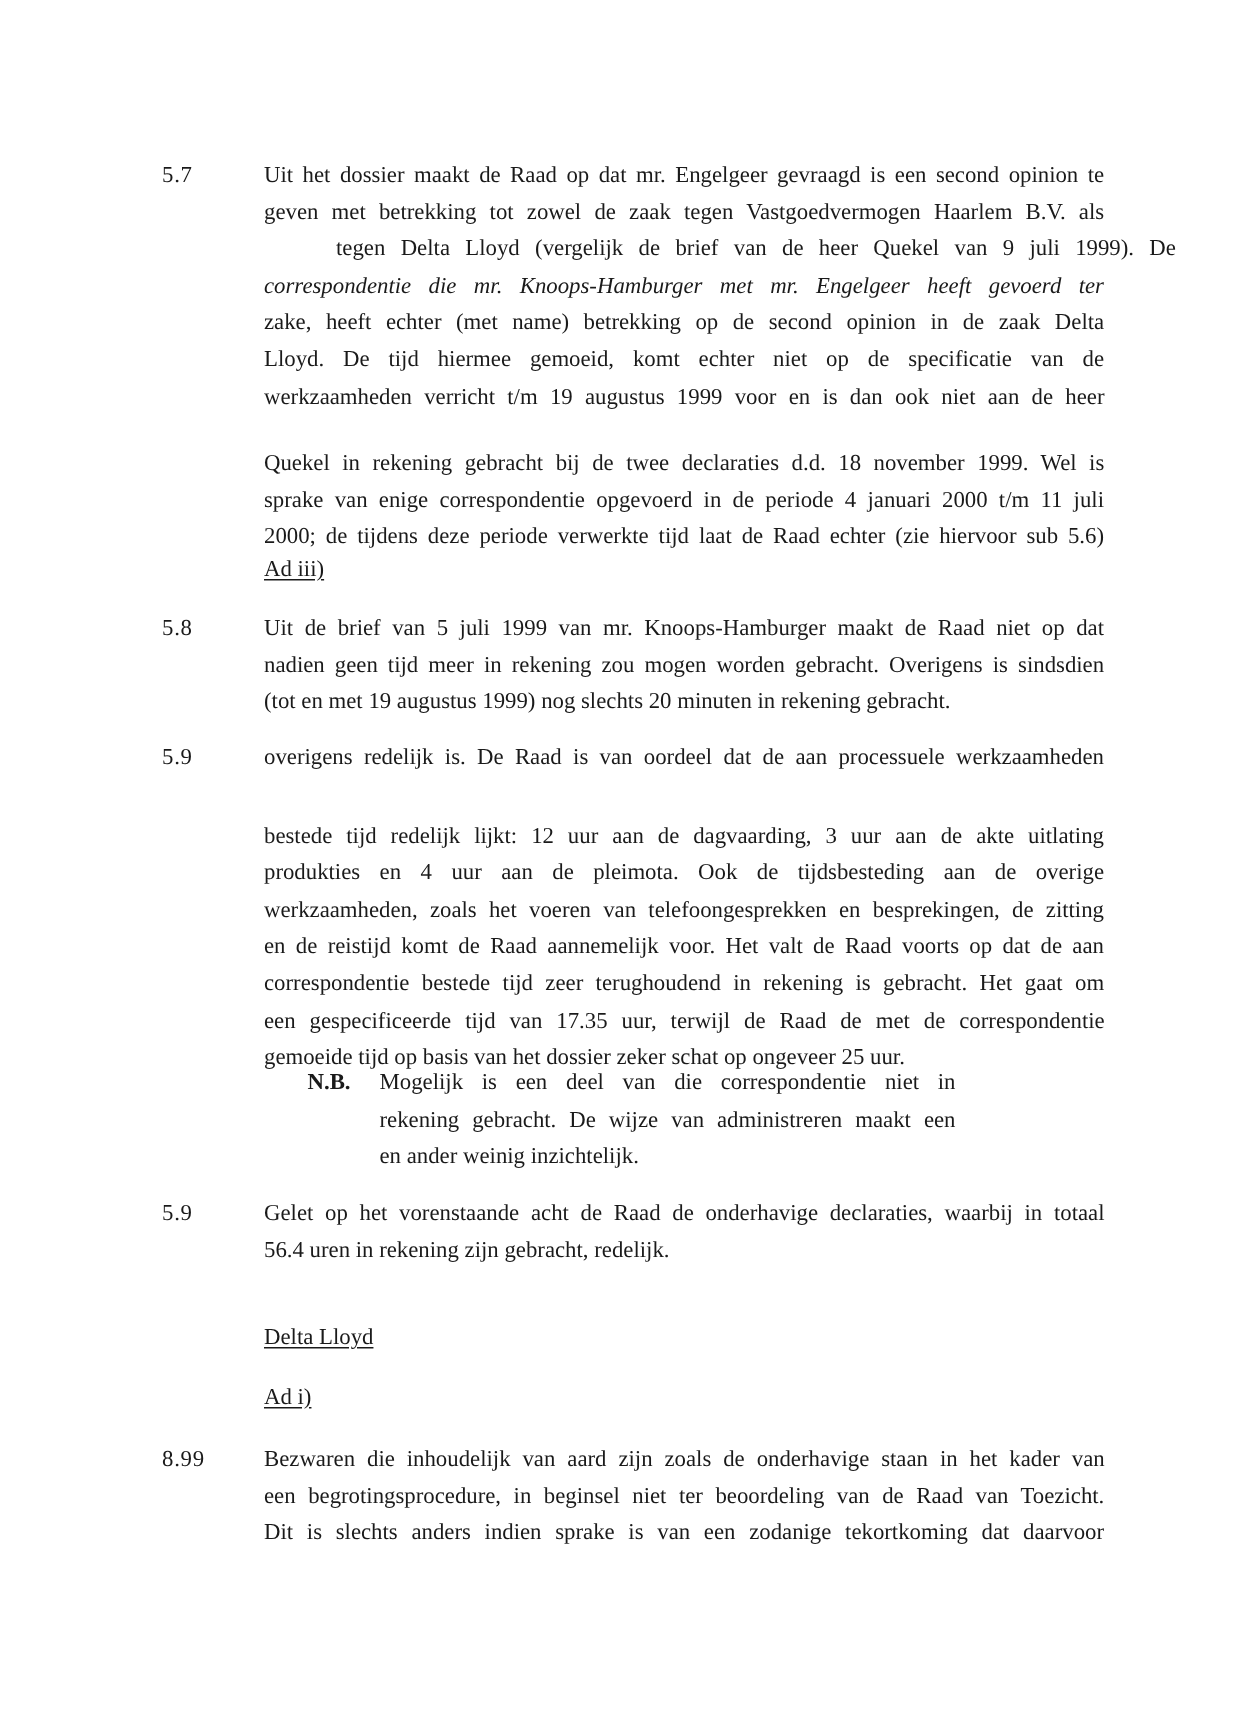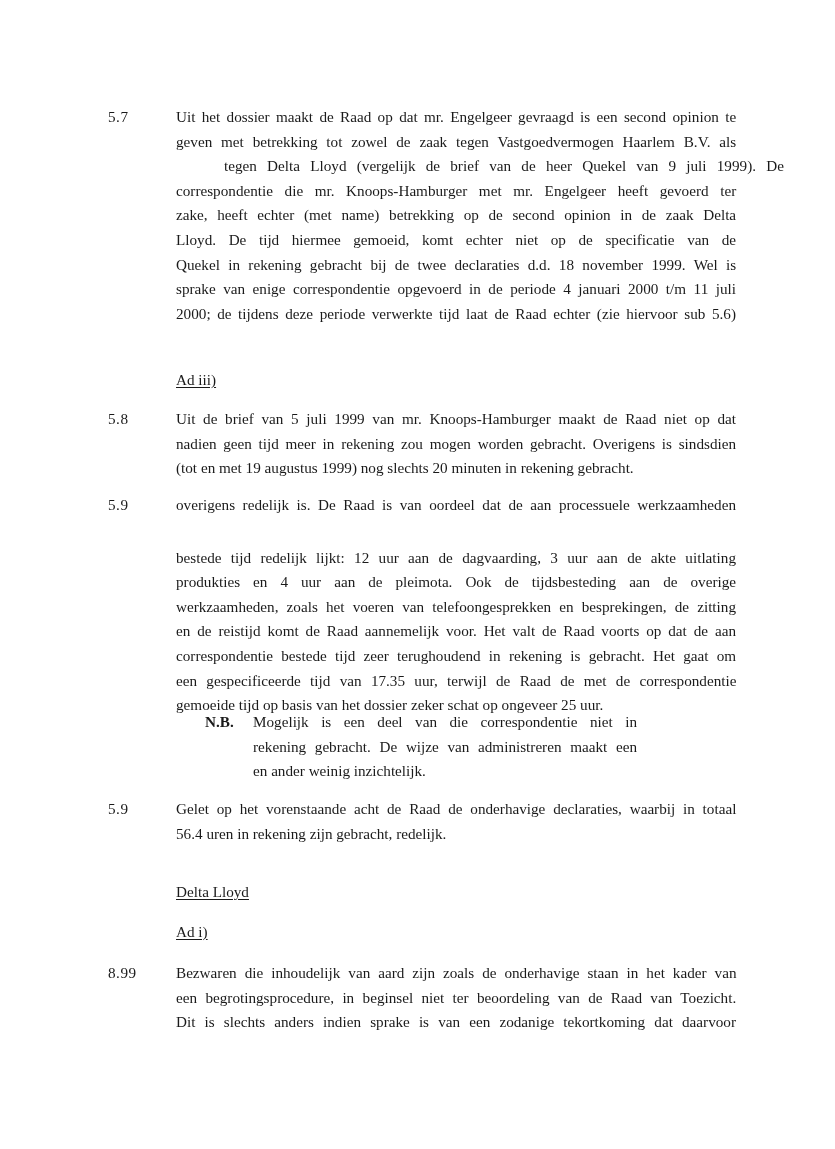--- a/index.html
+++ b/index.html
@@ -90,24 +90,25 @@
 <body>
 
 <div class="page">
 
   <div class="para" style="top:105px;">
     <span class="num">5.7</span>
     <div class="body">
       <span class="ln" style="white-space: nowrap; display: block; word-spacing: 2.53333px;">Uit het dossier maakt de Raad op dat mr. Engelgeer gevraagd is een second opinion te</span>
       <span class="ln" style="white-space: nowrap; display: block; word-spacing: 5px;">geven met betrekking tot zowel de zaak tegen Vastgoedvermogen Haarlem B.V. als</span>
       <span class="ln" style="white-space: nowrap; display: block; word-spacing: 6.42857px; margin-left: 48px;">tegen Delta Lloyd (vergelijk de brief van de heer Quekel van 9 juli 1999). De</span>
-      <span class="ln" style="white-space: nowrap; display: block; word-spacing: 7.77778px;">correspondentie die mr. Knoops-Hamburger met mr. Engelgeer heeft gevoerd ter</span>
+      <span class="ln" style="white-space: nowrap; display: block; word-spacing: 7.77778px; font-style: italic;">correspondentie die mr. Knoops-Hamburger met mr. Engelgeer heeft gevoerd ter</span>
       <span class="ln" style="white-space: nowrap; display: block; word-spacing: 5.84615px;">zake, heeft echter (met name) betrekking op de second opinion in de zaak Delta</span>
       <span class="ln" style="white-space: nowrap; display: block; word-spacing: 8.75px;">Lloyd. De tijd hiermee gemoeid, komt echter niet op de specificatie van de</span>
-      <span class="ln" style="white-space: nowrap; display: block; word-spacing: 4.53846px;">Quekel in rekening gebracht bij de twee declaraties d.d. 18 november 1999. Wel is</span>
+      <span class="ln" style="white-space: nowrap; display: block; word-spacing: 4.35714px;">werkzaamheden verricht t/m 19 augustus 1999 voor en is dan ook niet aan de heer</span>
+      <span class="ln" style="white-space: nowrap; display: block; word-spacing: 4.53846px; margin-top: 20px;">Quekel in rekening gebracht bij de twee declaraties d.d. 18 november 1999. Wel is</span>
       <span class="ln" style="white-space: nowrap; display: block; word-spacing: 3.69231px;">sprake van enige correspondentie opgevoerd in de periode 4 januari 2000 t/m 11 juli</span>
       <span class="ln" style="white-space: nowrap; display: block; word-spacing: 2.78571px;">2000; de tijdens deze periode verwerkte tijd laat de Raad echter (zie hiervoor sub 5.6)</span>
     </div>
   </div>
 
   <div class="heading" style="top:368px;">Ad iii)</div>
 
   <div class="para" style="top:407px;">
     <span class="num">5.8</span>
     <div class="body">

